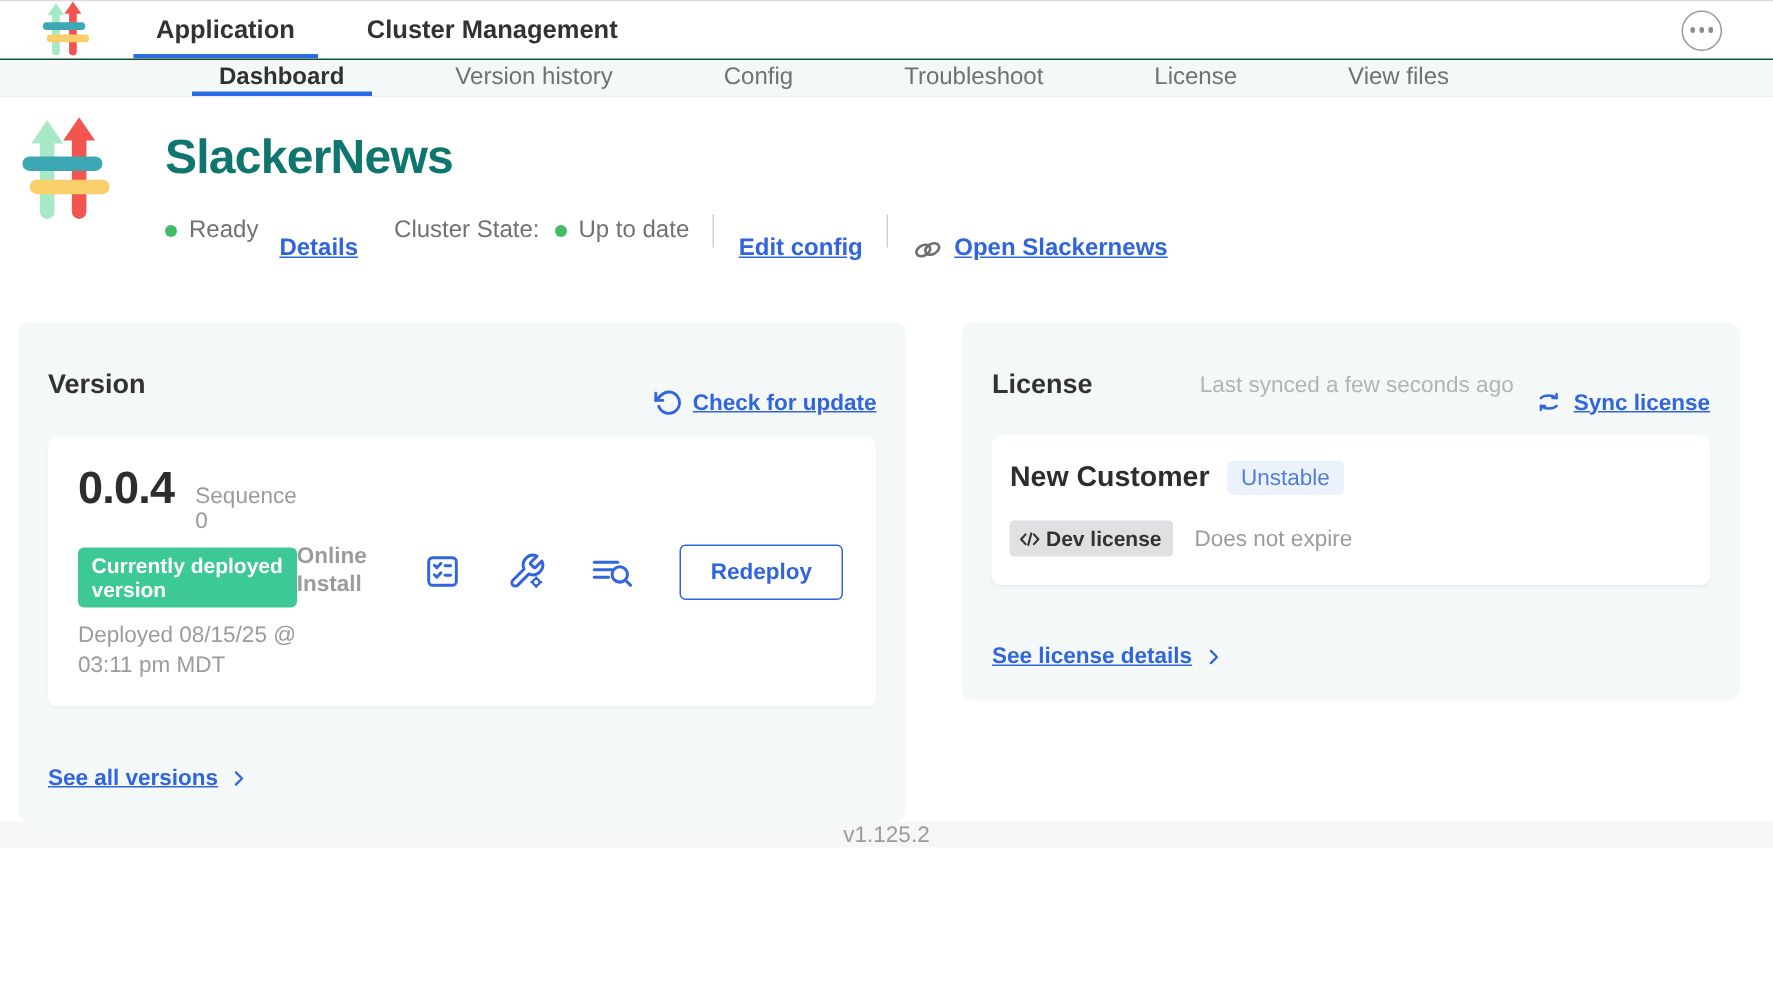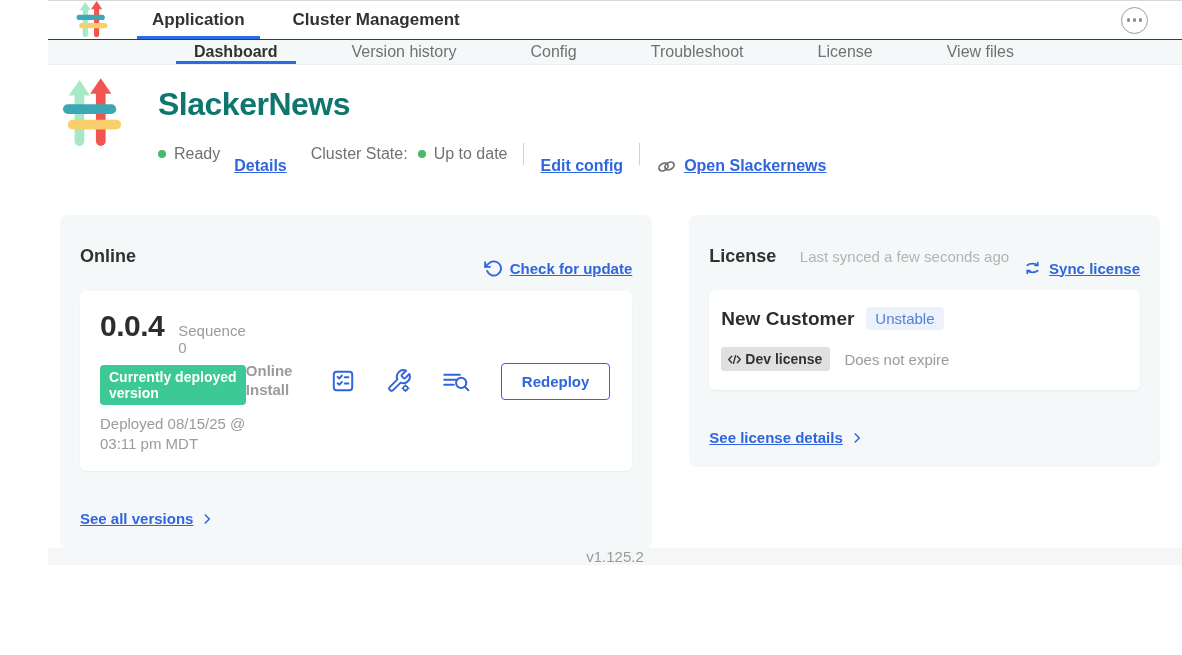--- a/index.html
+++ b/index.html
@@ -3,21 +3,21 @@
 <meta charset="utf-8">
 <style>
   * { box-sizing: border-box; }
   html,body { margin:0; padding:0; }
   body {
     width:1182px; height:655px; overflow:hidden;
     font-family:"Liberation Sans", sans-serif;
     background:#ffffff; color:#323232;
     -webkit-font-smoothing:antialiased;
   }
-  .page { display:flex; flex-direction:column; height:537px;padding-left:48px; }
+  .page { display:flex; flex-direction:column; height:537px; }
 
   
   .topstrip { height:4px; background:#ffffff; border-bottom:1px solid #d9d9d9; }
 
   
   .topnav { height:62px; background:#ffffff; display:flex; align-items:stretch; padding-left:28px; }
   .logo-sm { display:flex; align-items:center; margin-right:28px; }
   .topnav-tabs { display:flex; align-items:stretch; gap:18px; }
   .topnav-tab {
     display:flex; align-items:center; padding:0 15px; cursor:pointer;
@@ -212,21 +212,21 @@
             <span>Open Slackernews</span>
           </a>
         </div>
       </div>
     </div>
 
     <div class="cards">
 
       <section class="card card-version">
         <div class="card-head">
-          <h2>Online</h2>
+          <h2>Version</h2>
           <a class="link">
             <svg width="19" height="19" viewBox="0 0 24 24" fill="none" stroke="#3065dd" stroke-width="2.4" stroke-linecap="round" stroke-linejoin="round">
               <polyline points="1.5 4 1.5 10 7.5 10"></polyline>
               <path d="M4 15a9 9 0 1 0 2.1-9.4L1.5 10"></path>
             </svg>
             <span>Check for update</span>
           </a>
         </div>
 
         <div class="inner inner-version">

